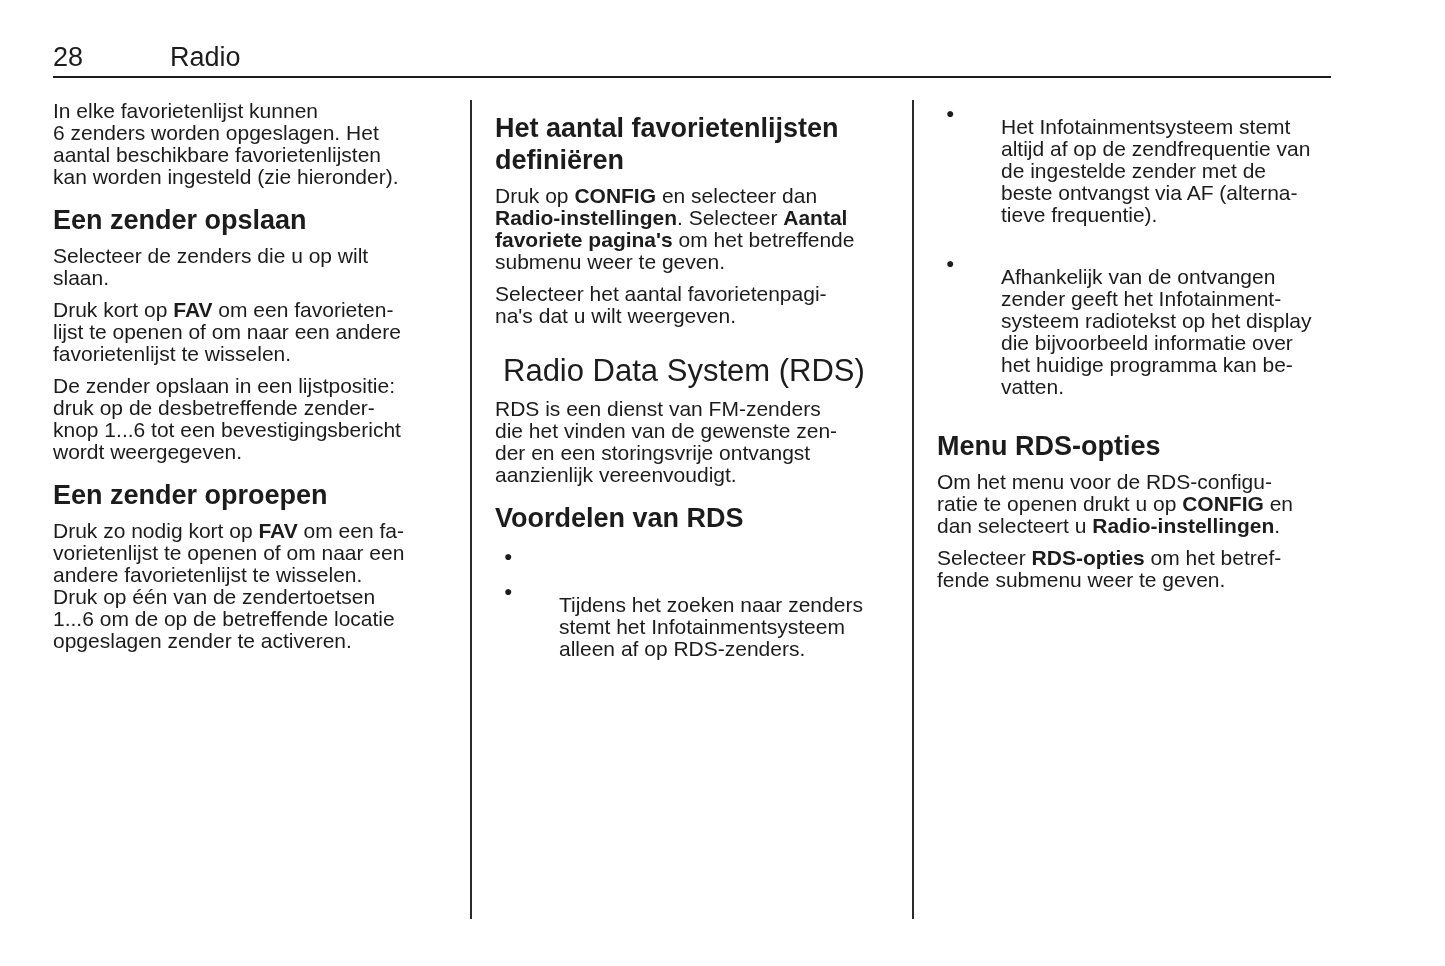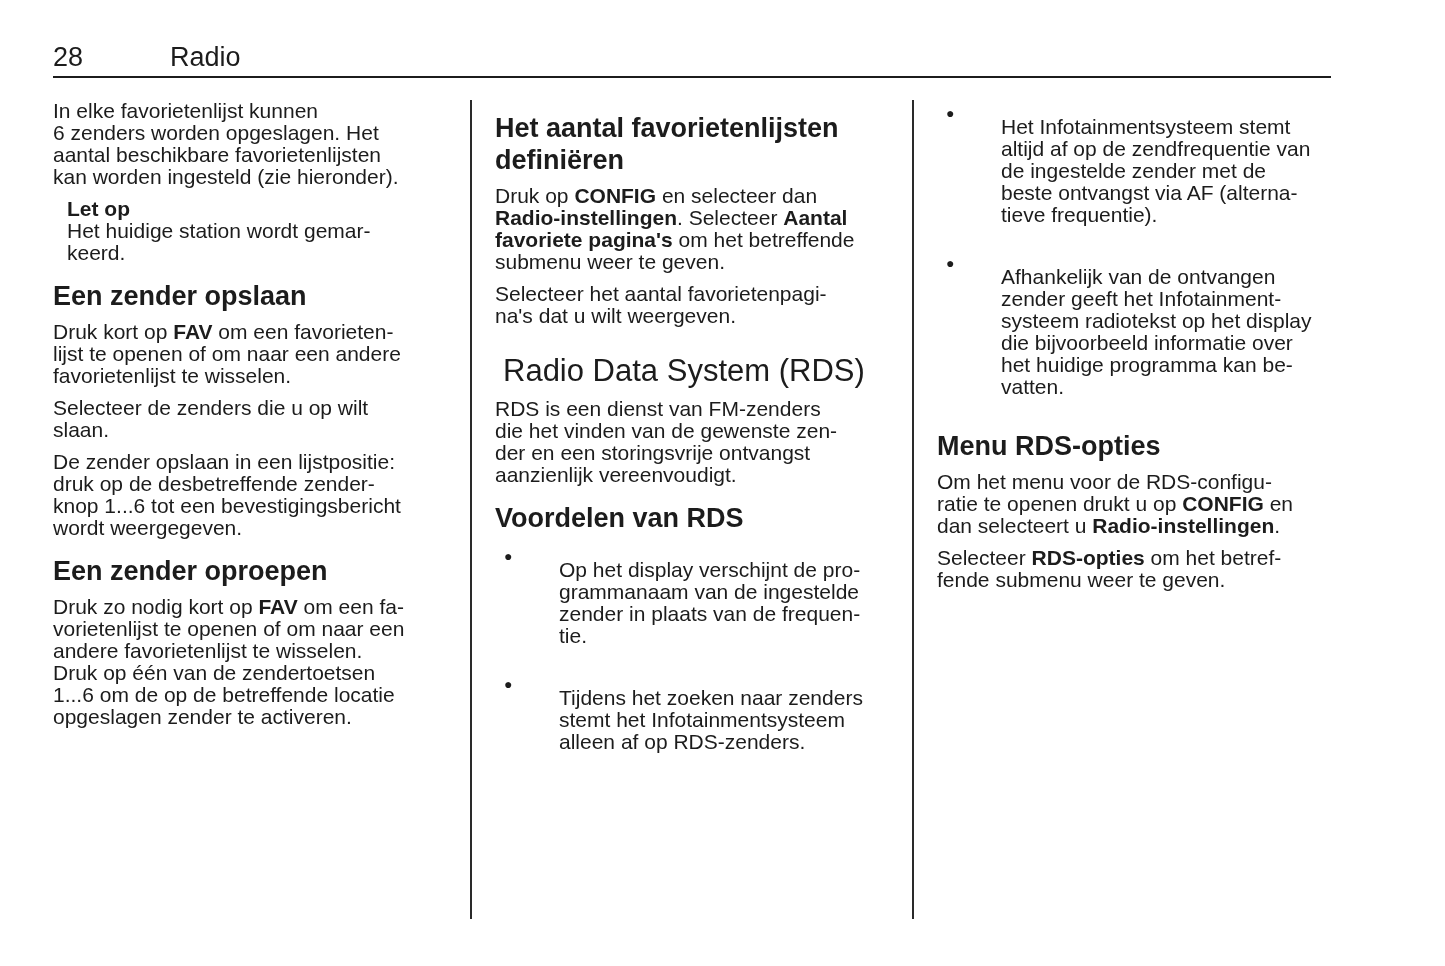--- a/index.html
+++ b/index.html
@@ -49,29 +49,26 @@
   <div class="hdr-rule"></div>
 
   <div class="divider d1"></div>
   <div class="divider d2"></div>
 
   <section class="col col1">
     <p class="body"><span>In elke favorietenlijst kunnen
 6 zenders worden opgeslagen. Het
 aantal beschikbare favorietenlijsten
 kan worden ingesteld (zie hieronder).</span></p>
-    <p class="body note"><span class="b">Let op</span><span>
-Het huidige station wordt gemar-
-keerd.</span></p>
     <h2 class="med">Een zender opslaan</h2>
+    <p class="body"><span>Selecteer de zenders die u op wilt
+slaan.</span></p>
     <p class="body"><span>Druk kort op </span><span class="b">FAV</span><span> om een favorieten-
 lijst te openen of om naar een andere
 favorietenlijst te wisselen.</span></p>
-    <p class="body"><span>Selecteer de zenders die u op wilt
-slaan.</span></p>
     <p class="body"><span>De zender opslaan in een lijstpositie:
 druk op de desbetreffende zender-
 knop 1...6 tot een bevestigingsbericht
 wordt weergegeven.</span></p>
     <h2 class="med">Een zender oproepen</h2>
     <p class="body"><span>Druk zo nodig kort op </span><span class="b">FAV</span><span> om een fa-
 vorietenlijst te openen of om naar een
 andere favorietenlijst te wisselen.
 Druk op één van de zendertoetsen
 1...6 om de op de betreffende locatie
@@ -89,24 +86,20 @@
 na's dat u wilt weergeven.</span></p>
     <h1 class="big">Radio Data System (RDS)</h1>
     <p class="body"><span>RDS is een dienst van FM-zenders
 die het vinden van de gewenste zen-
 der en een storingsvrije ontvangst
 aanzienlijk vereenvoudigt.</span></p>
     <h2 class="med">Voordelen van RDS</h2>
     <ul class="bullets">
       <li>
         <span class="marker">●</span>
-        <p class="body"><span>Op het display verschijnt de pro-
-grammanaam van de ingestelde
-zender in plaats van de frequen-
-tie.</span></p>
       </li>
       <li>
         <span class="marker">●</span>
         <p class="body"><span>Tijdens het zoeken naar zenders
 stemt het Infotainmentsysteem
 alleen af op RDS-zenders.</span></p>
       </li>
     </ul>
   </section>
 

